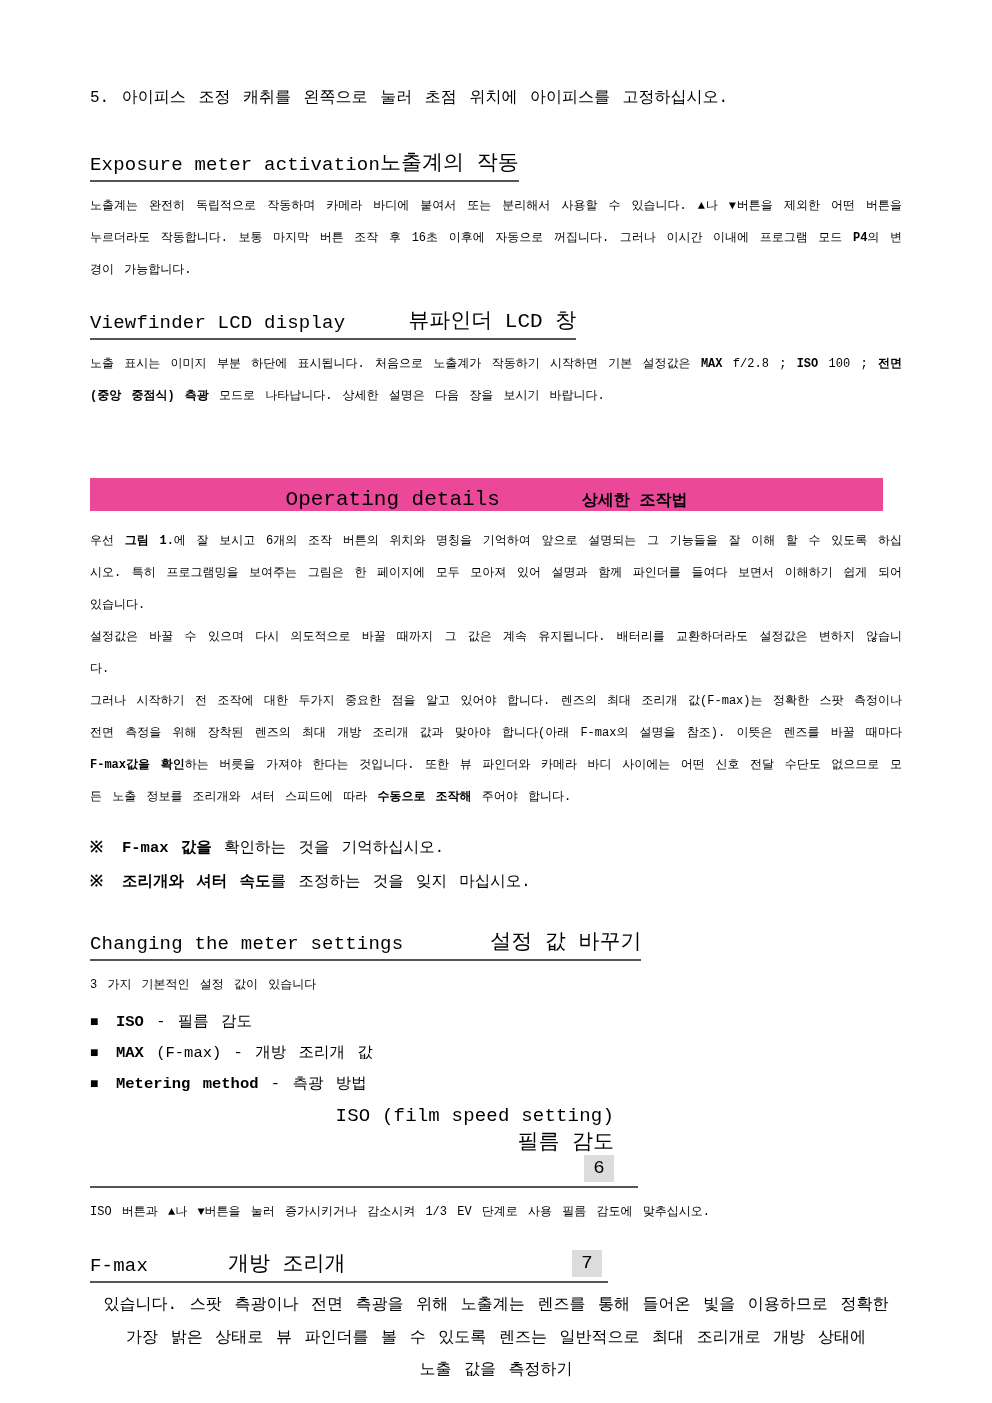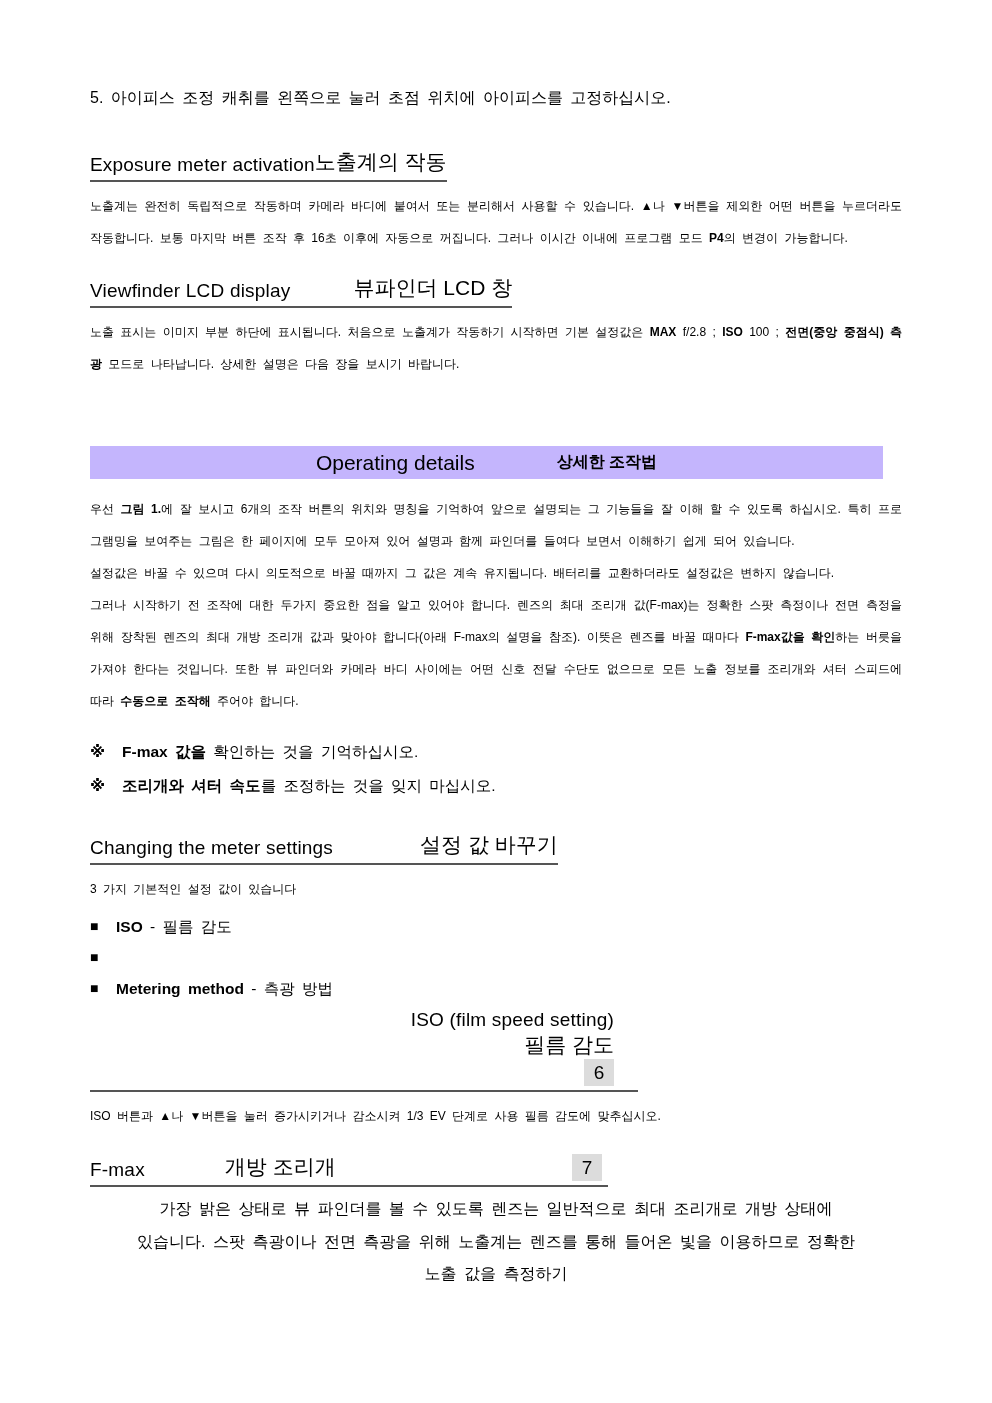--- a/index.html
+++ b/index.html
@@ -6,20 +6,21 @@
   body{
     width:992px;height:1403px;
     background:#ffffff;color:#000;
     font-family:"Liberation Sans","DejaVu Sans",sans-serif;
     overflow:hidden;
   }
   .page{
     box-sizing:border-box;
     width:992px;height:1403px;
     padding:86px 90px 0 90px;
+    font-family:Liberation Mono, monospace;
   }
   
   .para{
     font-size:12px;line-height:32px;
     text-align:justify;word-spacing:3px;
     margin:0;
   }
   .bold{font-weight:bold;}
   .step-line{font-size:16px;line-height:24px;word-spacing:3px;}
   
@@ -41,22 +42,22 @@
   .sec-heading.w-fmax{width:518px;padding-right:6px;box-sizing:border-box;}
   .page-box{
     margin-left:auto;
     width:30px;height:27px;
     background:#dcdcdc;
     font-size:19px;line-height:27px;text-align:center;
   }
   
   .banner{
     width:793px;height:33px;
-    background:#c4b5fd;
-    display:flex;align-items:center;justify-content:center;
+    background:#ec4899;
+    display:flex;align-items:flex-end;justify-content:center;
     margin-top:66px;
   }
   .banner-en{font-size:21px;}
   .banner-ko{font-size:16px;font-weight:bold;margin-left:82px;}
   
   .note-row{
     display:flex;font-size:15.5px;line-height:34px;word-spacing:3px;
   }
   .note-marker{width:32px;font-weight:bold;}
   
@@ -122,37 +123,38 @@
     <span class="h-ko gap87">설정  값  바꾸기</span>
   </div>
   <p class="para mt8">3 가지 기본적인 설정 값이 있습니다</p>
 
   <div class="bullet-row mt6">
     <span class="bullet-marker">■</span>
     <span><span class="bullet-label">ISO</span><span> - 필름 감도</span></span>
   </div>
   <div class="bullet-row">
     <span class="bullet-marker">■</span>
+    <span><span class="bullet-label">MAX</span><span> (F-max) - 개방 조리개 값</span></span>
   </div>
   <div class="bullet-row">
     <span class="bullet-marker">■</span>
     <span><span class="bullet-label">Metering method</span><span> - 측광 방법</span></span>
   </div>
 
   <div class="sec-heading w-iso mt5">
     <span class="h-en">ISO (film speed setting)</span>
     <span class="h-ko gap60">필름  감도</span>
     <span class="page-box">6</span>
   </div>
   <p class="para mt8">ISO 버튼과 ▲나 ▼버튼을 눌러 증가시키거나 감소시켜 1/3 EV 단계로 사용 필름 감도에 맞추십시오.</p>
 
   <div class="sec-heading w-fmax mt21">
     <span class="h-en">F-max</span>
     <span class="h-ko gap80">개방  조리개</span>
     <span class="page-box">7</span>
   </div>
   <div class="mt6">
+    <div class="center-line">있습니다.  스팟  측광이나  전면  측광을  위해  노출계는  렌즈를  통해  들어온  빛을  이용하므로  정확한</div>
     <div class="center-line">가장  밝은  상태로  뷰  파인더를  볼  수  있도록  렌즈는  일반적으로  최대  조리개로  개방  상태에</div>
-    <div class="center-line">있습니다.  스팟  측광이나  전면  측광을  위해  노출계는  렌즈를  통해  들어온  빛을  이용하므로  정확한</div>
     <div class="center-line">노출  값을  측정하기</div>
   </div>
 
 </div>
 
 </body></html>

